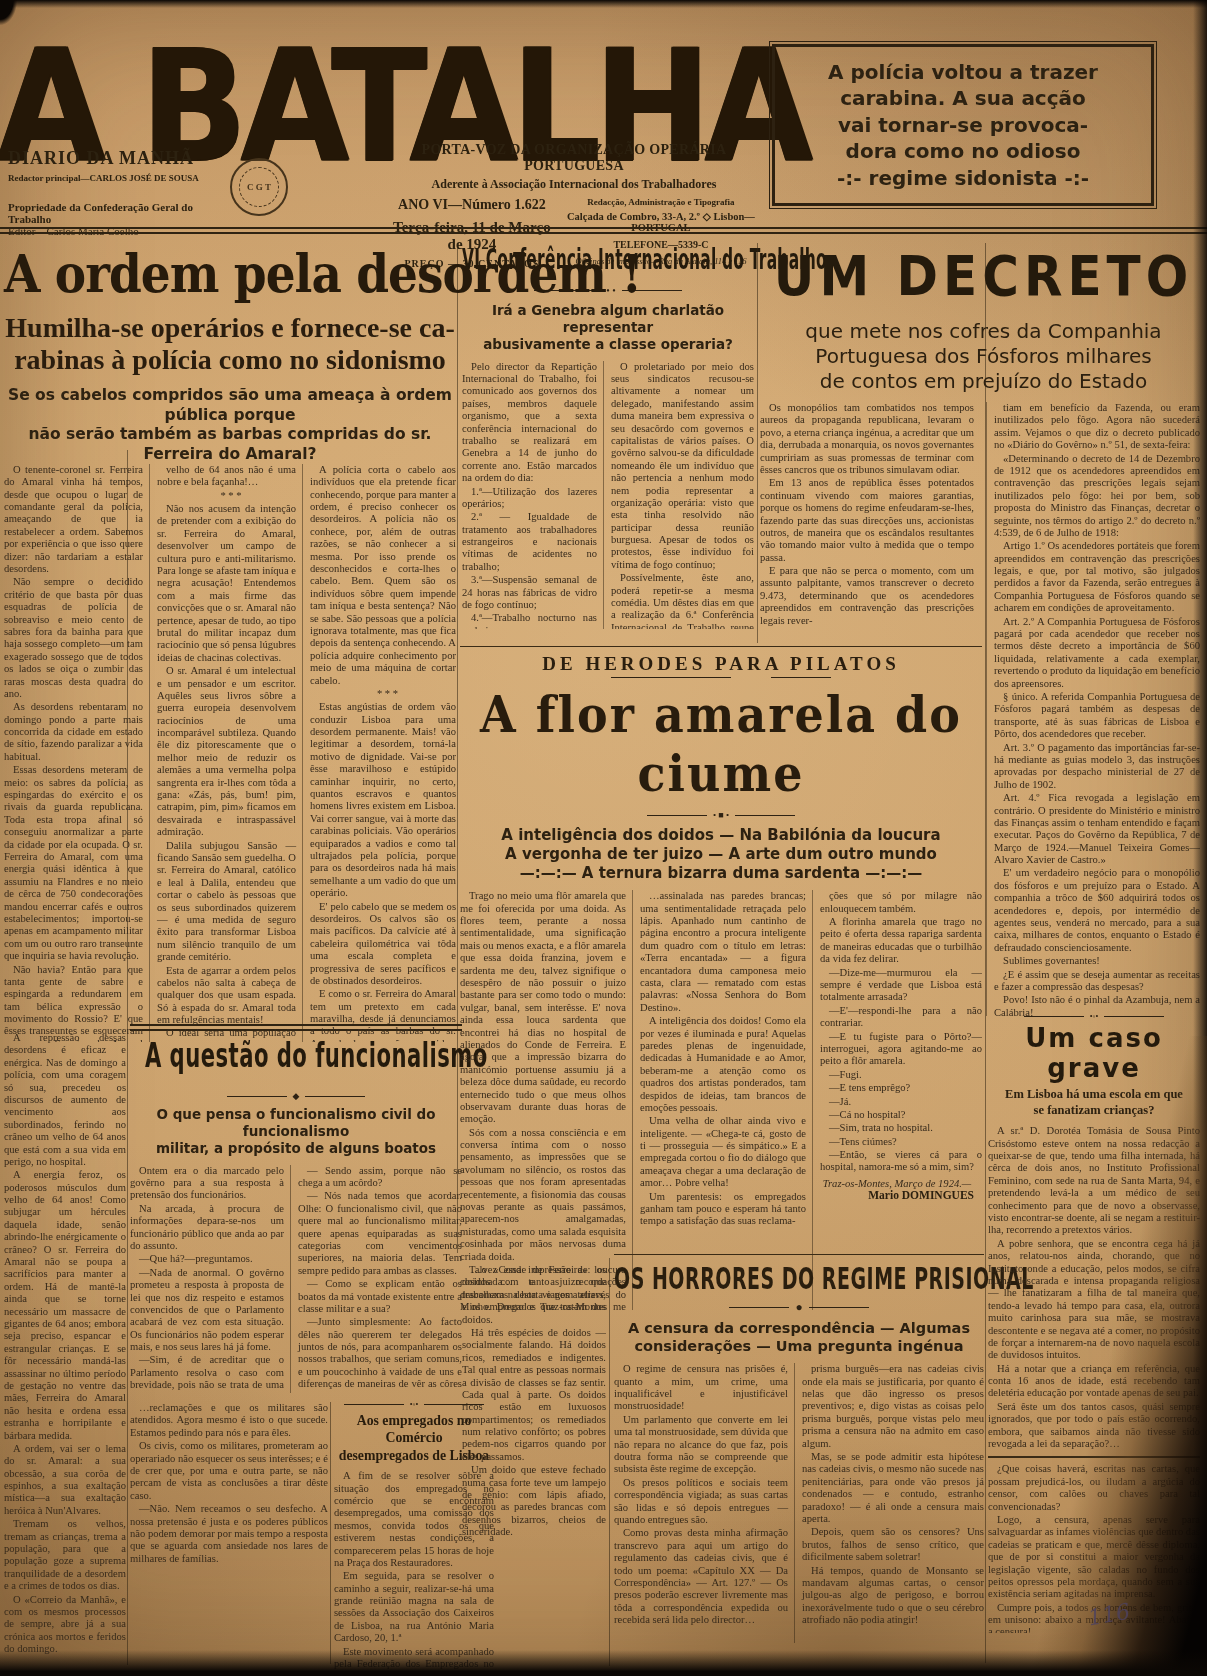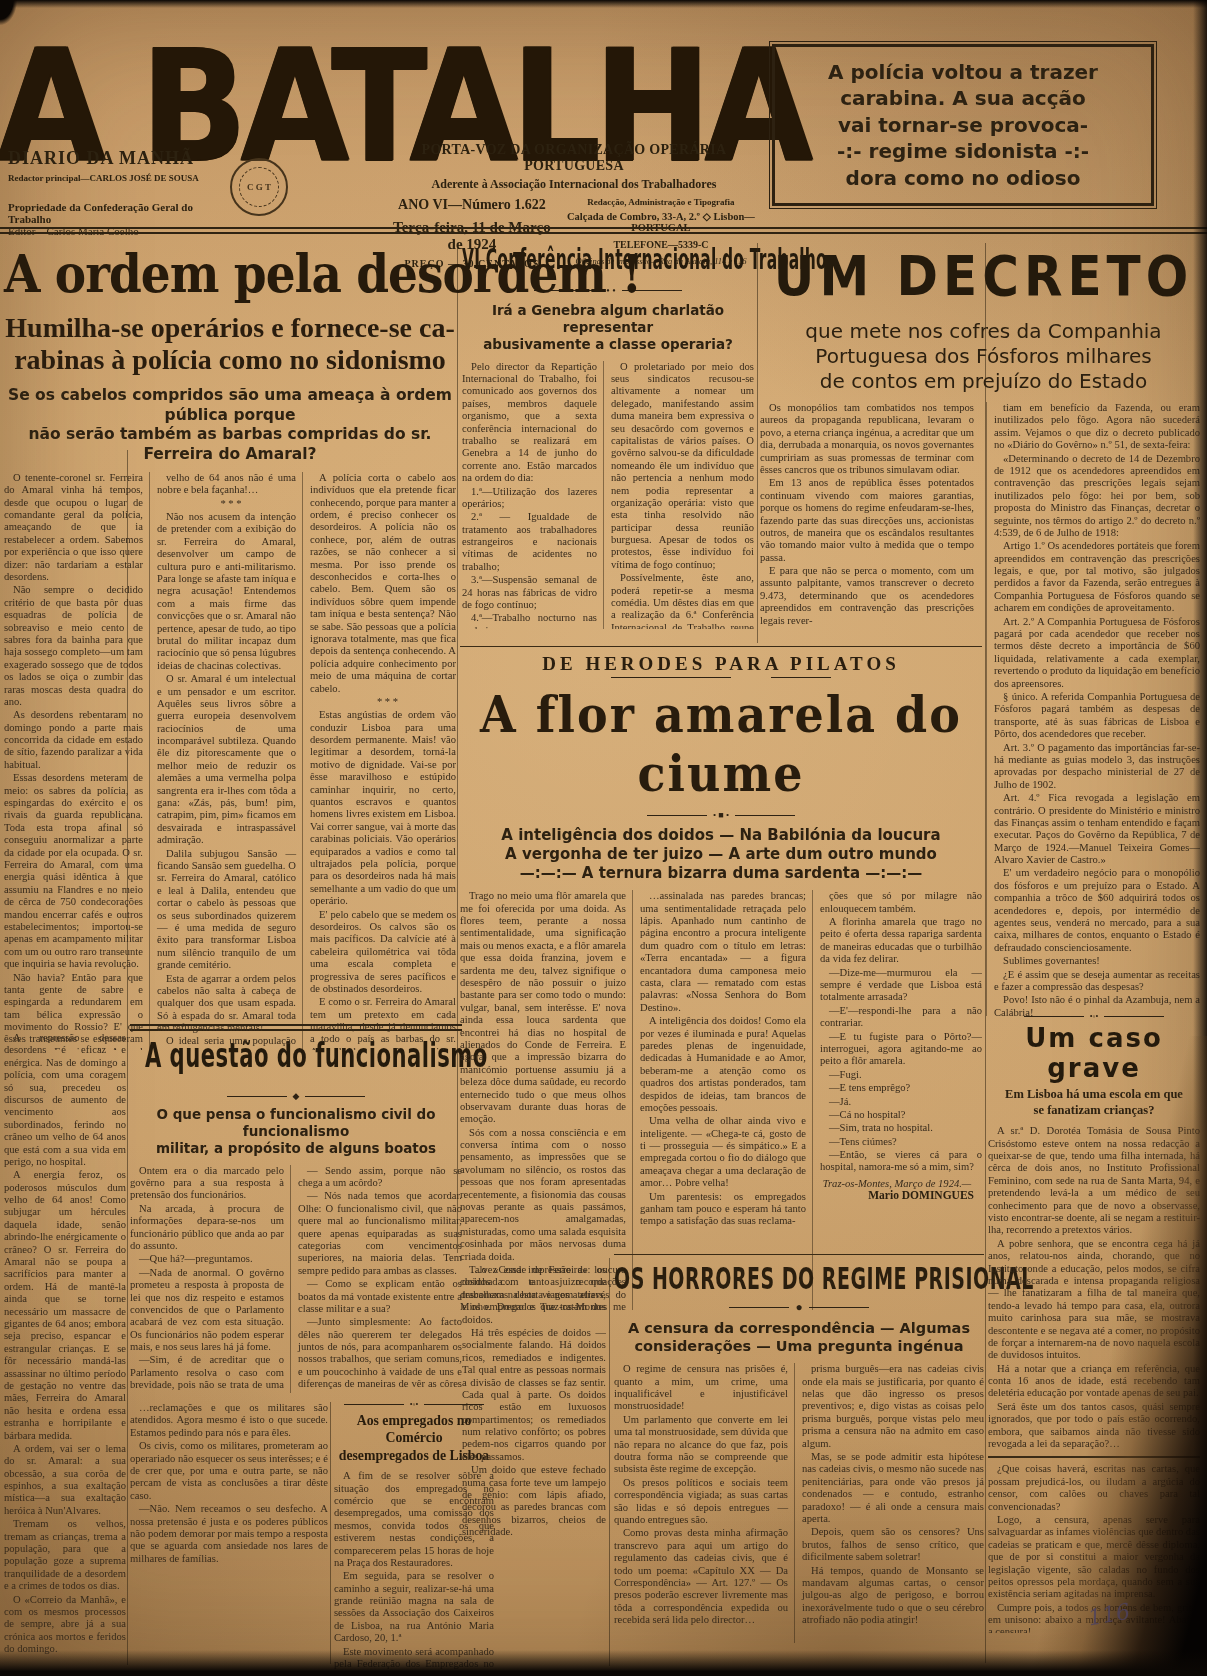--- a/index.html
+++ b/index.html
@@ -125,37 +125,37 @@
           <div style="font-size:10px;font-weight:bold;margin-top:6px">TELEFONE—5339-C</div>
           <div style="font-size:8.5px;font-style:italic;margin-top:6px">Oficinas de impressão—Rua da Atalaia, 114 e 116</div>
         </div>
       </div>
     </div>
 
     <div class="abs notice" style="left:772px;top:44px;width:382px">
       <div>A polícia voltou a trazer</div>
       <div>carabina. A sua acção</div>
       <div>vai tornar-se provoca-</div>
+      <div>dora como no odioso</div>
       <div>-:- regime sidonista -:-</div>
-      <div>dora como no odioso</div>
     </div>
 
     <div class="abs hr2" style="left:0;top:227px;width:1207px"></div>
 
     <div class="abs" style="left:4px;top:243px;width:452px;z-index:2">
       <div class="h-ordem">A ordem pela desordem !</div>
       <div style="margin-top:14px">
         <div class="h-ordem-sub">Humilha-se operários e fornece-se ca-</div>
         <div class="h-ordem-sub">rabinas à polícia como no sidonismo</div>
       </div>
       <div style="margin-top:10px">
         <div class="h-deck">Se os cabelos compridos são uma ameaça à ordem pública porque</div>
         <div class="h-deck">não serão também as barbas compridas do sr. Ferreira do Amaral?</div>
       </div>
-      <div class="colwrap bodytext" style="margin-top:8px;height:578px">
+      <div class="colwrap bodytext" style="margin-top:0;height:578px">
         <div style="flex:0 0 145px" class="pr">
             <p>O tenente-coronel sr. Ferreira do Amaral vinha há tempos, desde que ocupou o lugar de comandante geral da polícia, ameaçando de que ia restabelecer a ordem. Sabemos por experiência o que isso quere dizer: não tardariam a estalar desordens.</p>
             <p>Não sempre o decidido critério de que basta pôr duas esquadras de polícia de sobreaviso e meio cento de sabres fora da bainha para que haja sossego completo—um tam exagerado sossego que de todos os lados se oiça o zumbir das raras moscas desta quadra do ano.</p>
             <p>As desordens rebentaram no domingo pondo a parte mais concorrida da cidade em estado de sítio, fazendo paralizar a vida habitual.</p>
             <p>Essas desordens meteram de meio: os sabres da polícia, as espingardas do exército e os rivais da guarda republicana. Toda esta tropa afinal só conseguiu anormalizar a parte da cidade por ela ocupada. O sr. Ferreira do Amaral, com uma energia quási idêntica à que assumiu na Flandres e no meio de cêrca de 750 condecorações mandou encerrar cafés e outros estabelecimentos; importou-se apenas em acampamento militar com um ou outro raro transeunte que inquiria se havia revolução.</p>
             <p>Não havia? Então para que tanta gente de sabre e espingarda a redundarem em tam bélica expressão o movimento do Rossio? E' que êsses transeuntes se esqueceram que o sr. Ferreira do Amaral estava na chefia suprema da polícia e que as suas medidas de ordem teem de vir acompanhadas dum ruído de espavorosa anormalidade, duma revolução.</p>
           </div>
         <div style="flex:0 0 153px" class="rl pr">
             <p>velho de 64 anos não é uma nobre e bela façanha!…</p>
             <p style="text-align: center;">* * *</p>

